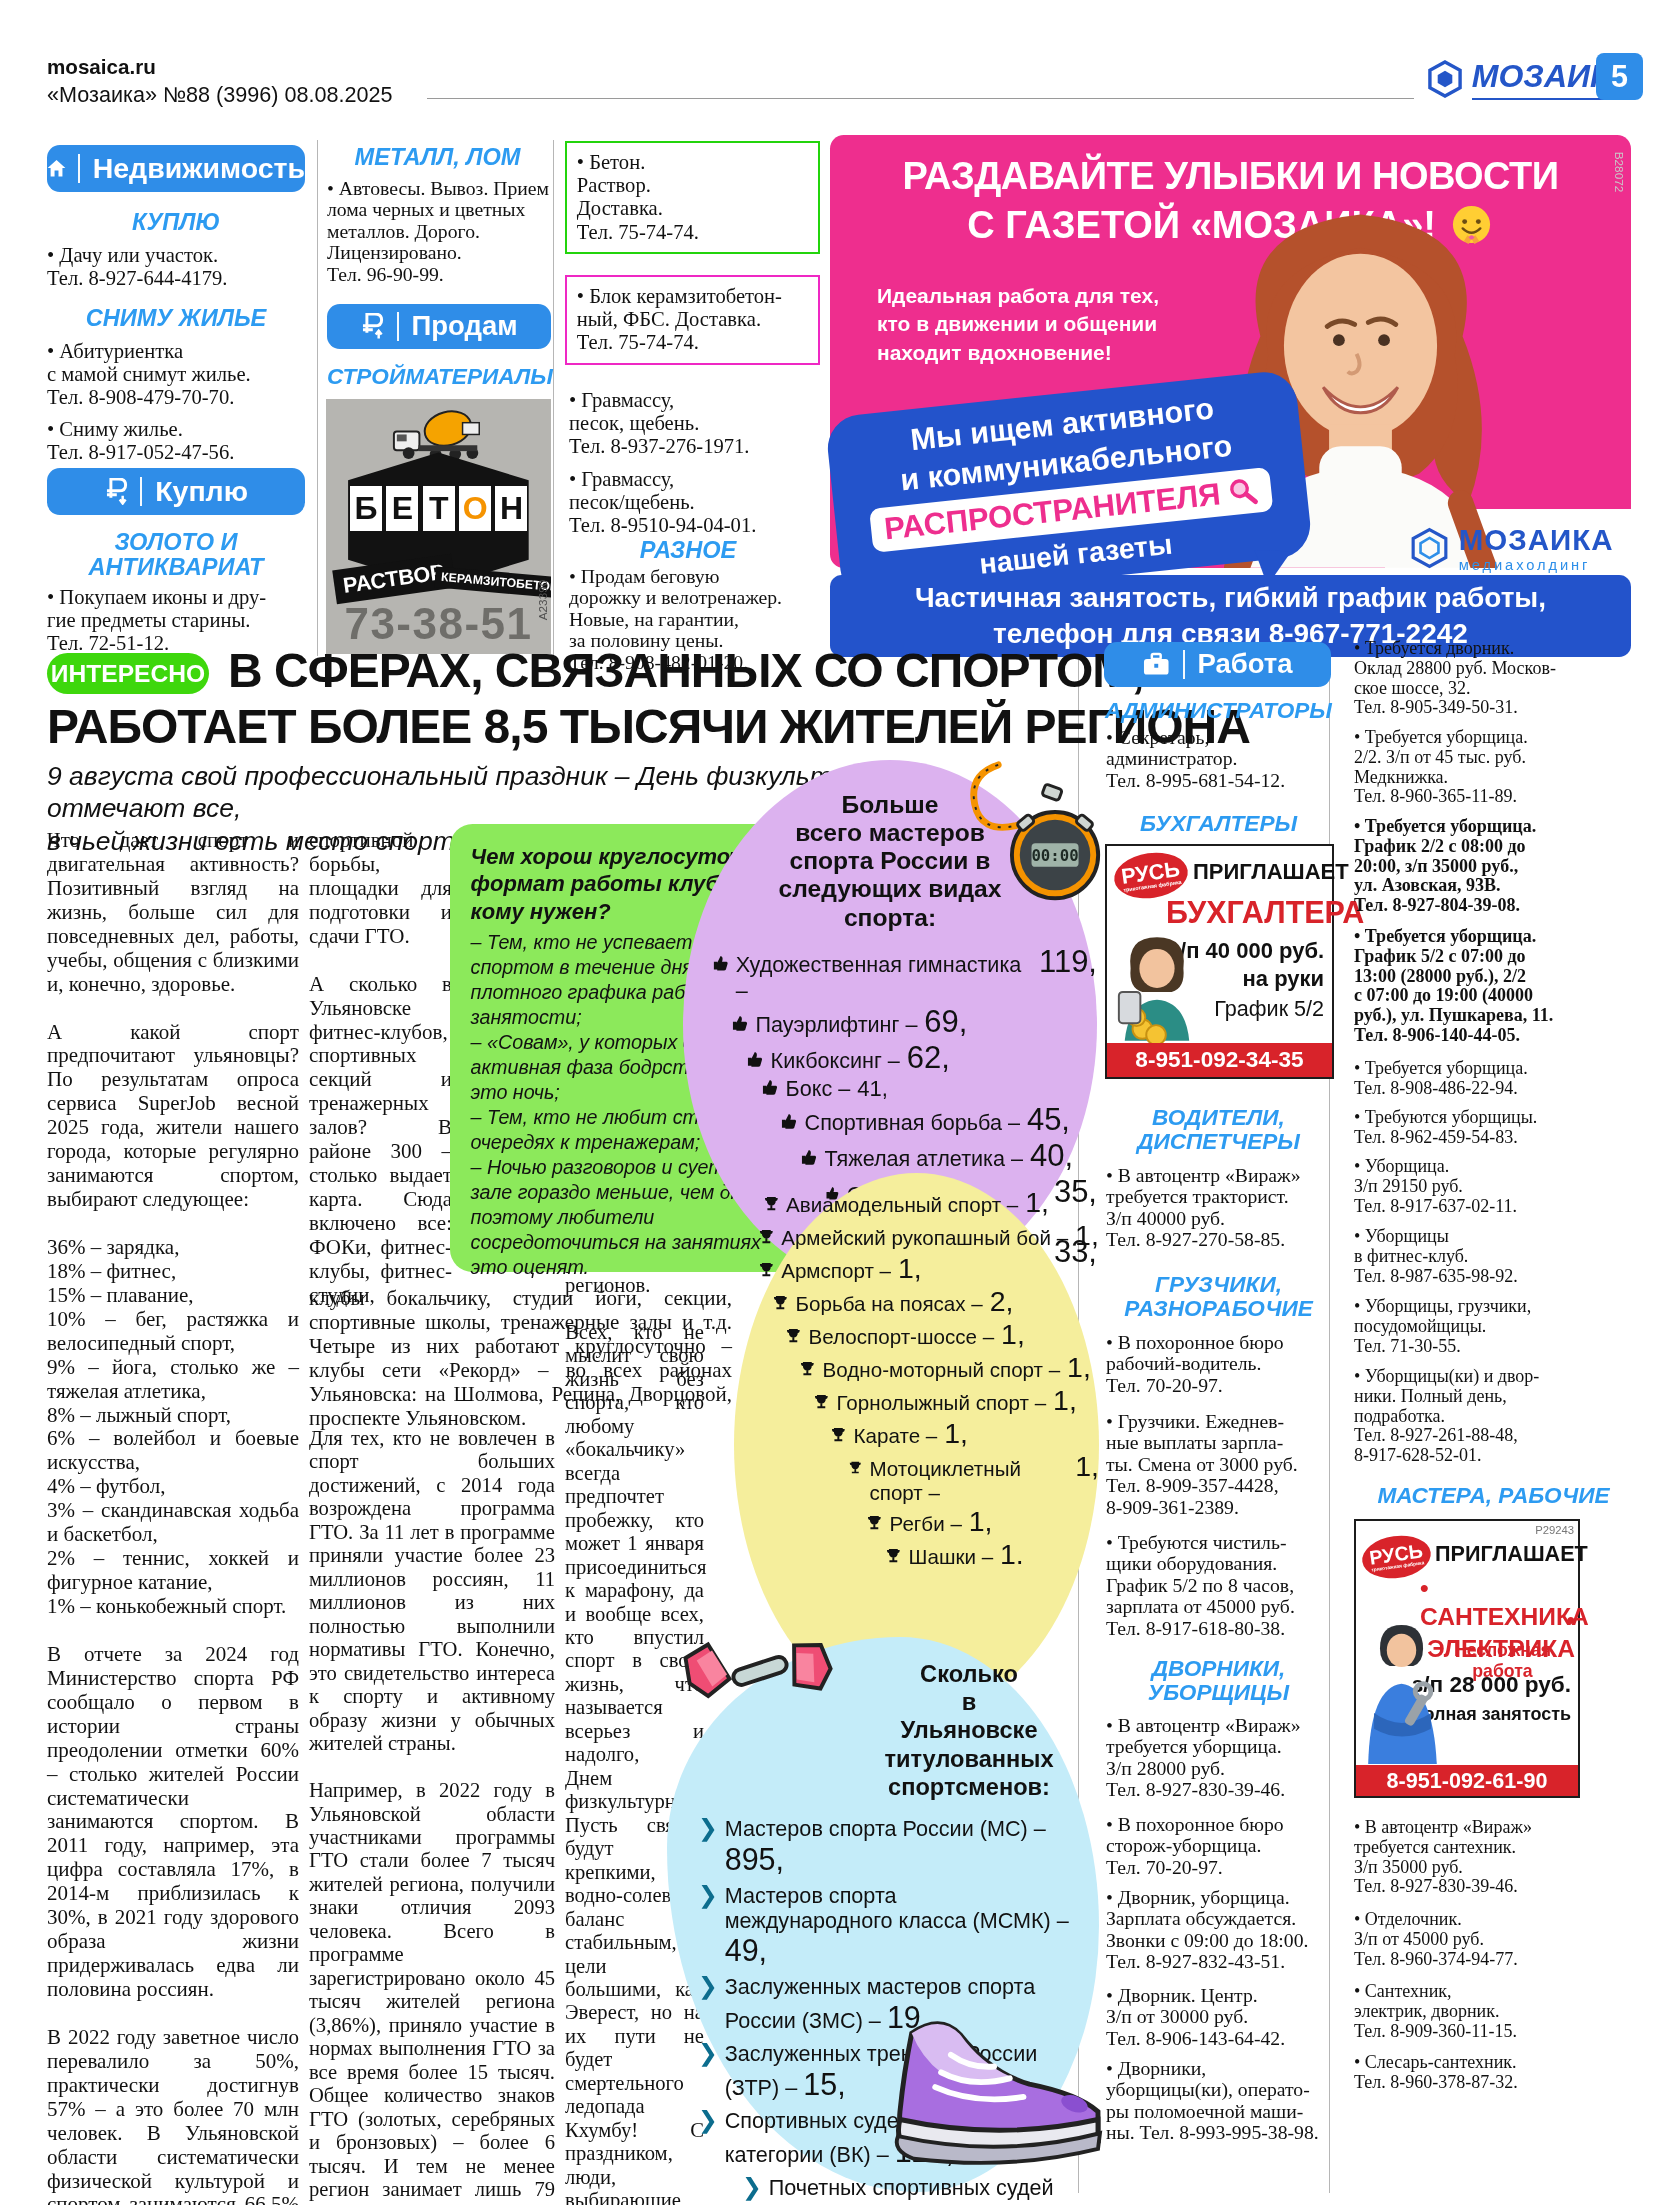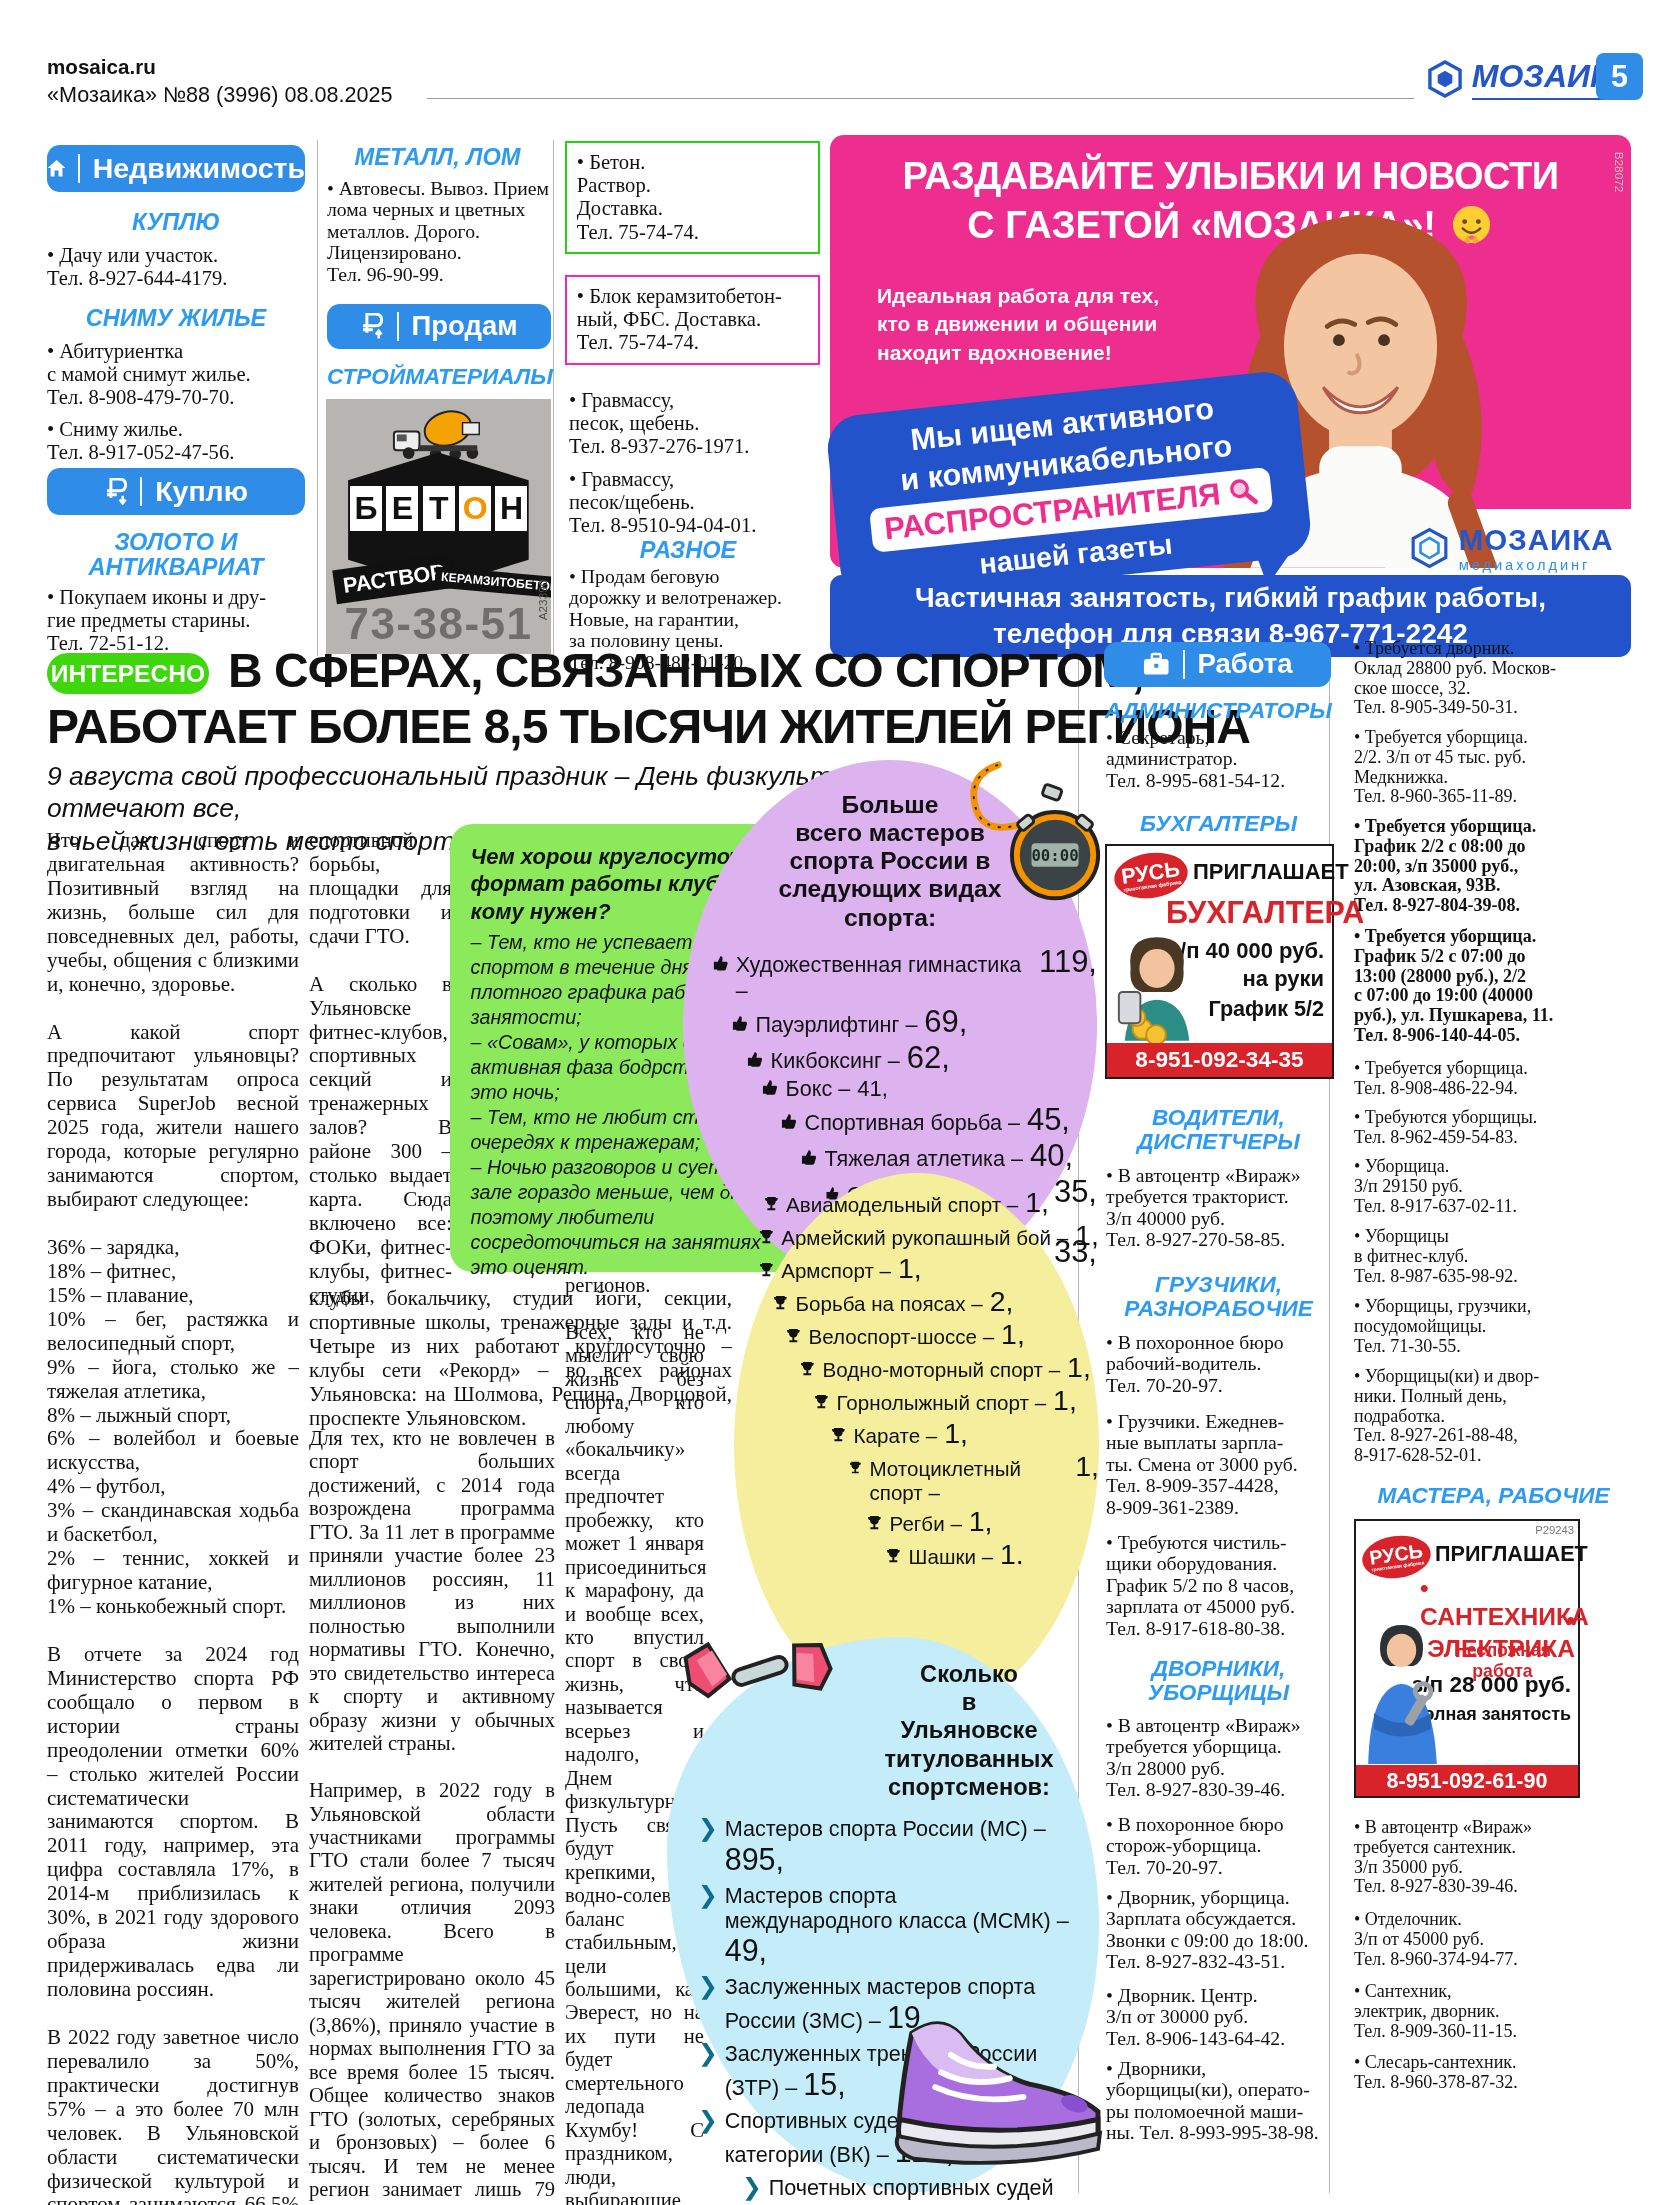--- a/index.html
+++ b/index.html
@@ -484,21 +484,21 @@
 
 <div class="rusbox" style="left:1105px;top:844px;width:225px;height:231px">
   <div class="ruslogo abs" style="left:6.9px;top:6.9px;width:74px;height:45px">
     <span style="font-size:21.6px;line-height:1">РУСЬ</span>
     <span style="font-size:5.4px">трикотажная фабрика</span>
   </div>
   <div class="abs sans" style="left:86px;top:12.8px;width:133px;text-align:center;font-weight:bold;font-size:22px">ПРИГЛАШАЕТ</div>
   <div class="abs sans red" style="left:59px;top:49px;width:162px;text-align:center;font-weight:bold;font-size:30.5px">БУХГАЛТЕРА</div>
   <div class="abs sans" style="right:7.9px;top:92px;text-align:right;font-weight:bold;font-size:22px">з/п 40 000 руб.</div>
   <div class="abs sans" style="right:7.9px;top:120px;text-align:right;font-weight:bold;font-size:22px">на руки</div>
-  <div class="abs sans" style="right:7.9px;top:150px;text-align:center;font-weight:bold;font-size:21.6px">График 5/2</div>
+  <div class="abs sans" style="right:7.9px;top:150px;text-align:center;font-weight:normal;font-size:21.6px">График 5/2</div>
   <svg class="abs" style="left:5.9px;bottom:33px" width="88" height="113" viewBox="0 0 90 115">
     <path d="M18 38 Q14 6 45 6 Q76 6 72 38 Q74 58 60 62 L30 62 Q16 58 18 38Z" fill="#4a3724"></path>
     <ellipse cx="45" cy="38" rx="18" ry="20" fill="#f2c39e"></ellipse>
     <path d="M12 112 Q16 72 45 70 Q74 72 78 112 Z" fill="#2b8d85"></path>
     <circle cx="30" cy="100" r="10" fill="#f5c332" stroke="#c79112" stroke-width="2"></circle>
     <circle cx="44" cy="106" r="10" fill="#f5c332" stroke="#c79112" stroke-width="2"></circle>
     <circle cx="24" cy="88" r="9" fill="#f5c332" stroke="#c79112" stroke-width="2"></circle>
     <rect x="6" y="62" width="22" height="32" rx="4" fill="#d7dade" stroke="#555" stroke-width="2"></rect>
   </svg>
   <div class="rusbar" style="height:34px;font-size:22.6px;line-height:34px">8-951-092-34-35</div>

